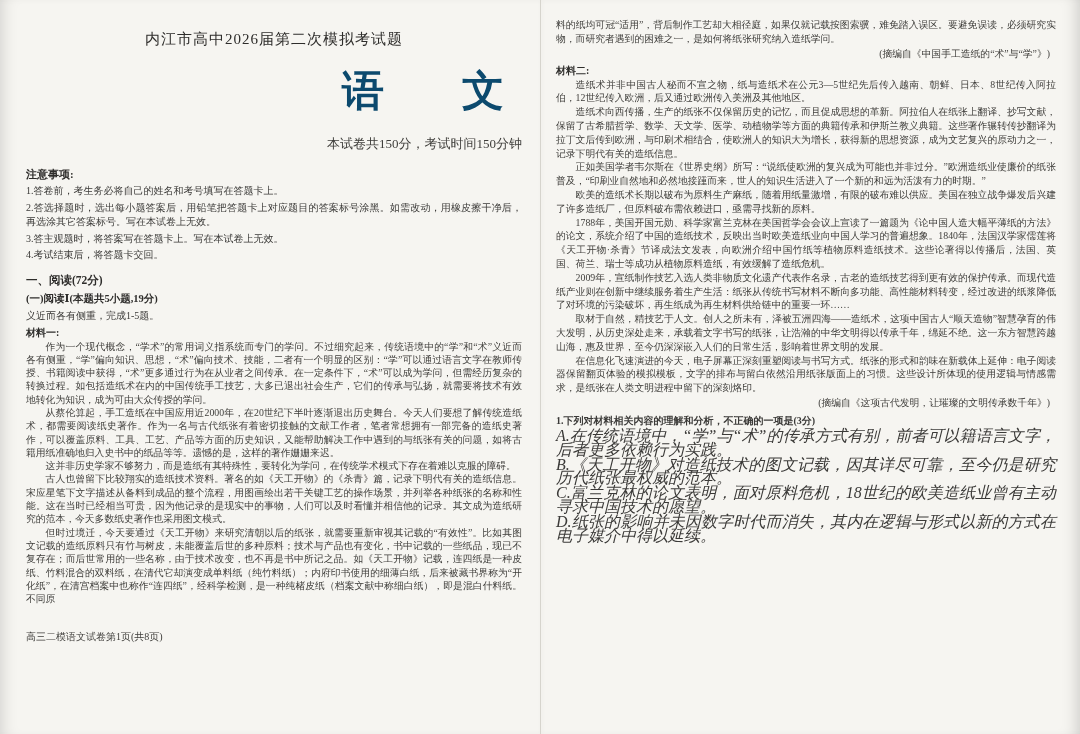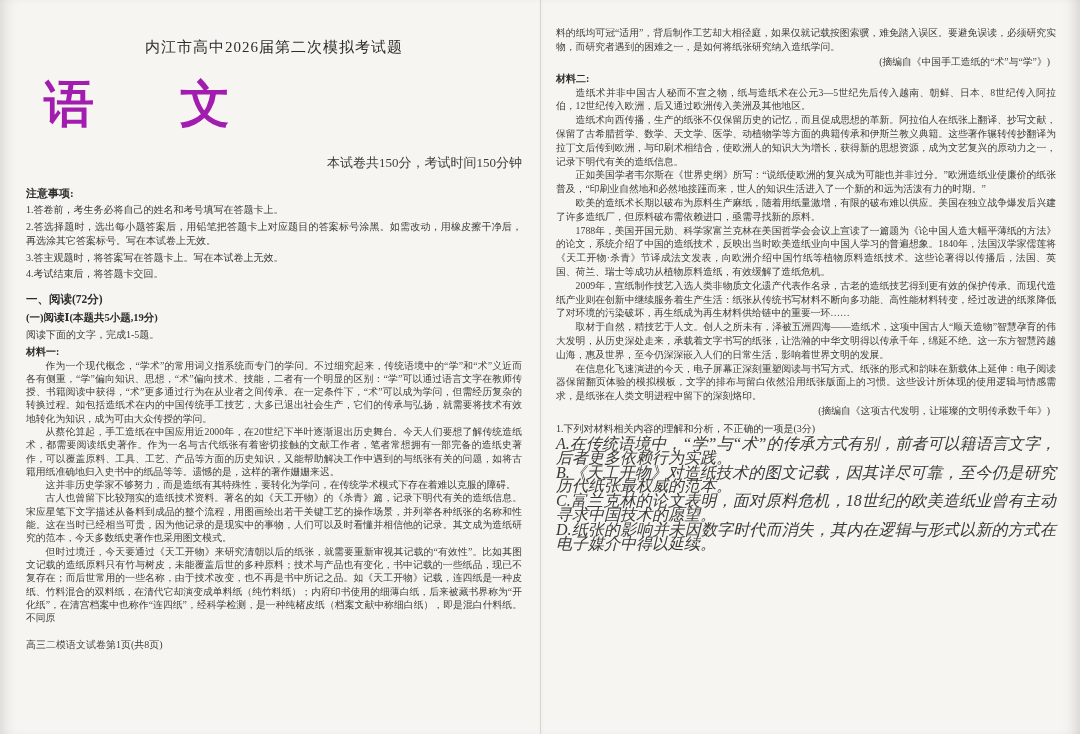--- a/index.html
+++ b/index.html
@@ -10,51 +10,51 @@
     overflow:hidden;
     font-family:"Liberation Serif","DejaVu Serif",serif;
     color:#3b3a38;
     box-shadow: inset 14px 0 18px -14px rgba(0,0,0,.18), inset -14px 0 18px -14px rgba(0,0,0,.22);
   }
   .divider {
     position:absolute; left:540px; top:0; width:1px; height:734px;
     background:#d6d4cd;
     box-shadow: 1px 0 4px rgba(0,0,0,.08);
   }
-  .page { position:absolute; top:16px; height:642px; }
+  .page { position:absolute; top:8px; height:642px; }
   .page-left  { left:26px;  width:496px; }
   .page-right { left:556px; width:500px; }
 
   .exam-header {
     text-align:center; font-weight:normal; font-size:15px;
     letter-spacing:1px; margin-top:22px; color:#2e2d2b;
   }
   .subject-title {
-    text-align:left; font-weight:bold; font-size:50px;
-    letter-spacing:18px; margin-top:14px; color:#a21caf;
+    text-align:right; font-weight:bold; font-size:42px;
+    letter-spacing:18px; margin-top:14px; color:#0c4a6e;
     text-indent:18px;
   }
   .paper-info { text-align:right; font-size:13px; margin-top:16px; color:#3e3d3a; }
 
   .notice-title { font-weight:bold; font-size:11px; margin-top:14px; color:#2e2d2b; }
   .notice { font-size:10px; line-height:14.5px; margin:2px 0 0 0; text-align:justify; }
 
   .section-heading { font-weight:bold; font-size:11.5px; margin-top:10px; color:#2e2d2b; }
   .subsection-heading { font-weight:bold; font-size:10.5px; margin-top:4px; color:#2e2d2b; }
   .reading-instruction { font-size:10px; margin-top:3px; }
   .material-label { font-weight:bold; font-size:10px; margin:3px 0 0 0; color:#2e2d2b; }
 
   .body-para {
     font-size:9.8px; line-height:13.3px; margin:0;
     text-align:justify; text-indent:2em; color:#3e3d3a;
   }
   .page-right .body-para { line-height:13.8px; }
   .cont { text-indent:0; margin-top:10px; }
   .source { font-size:9.8px; line-height:14px; margin:1px 6px 1px 0; text-align:right; color:#3e3d3a; }
-  .stem { font-size:10px; line-height:14px; margin:4px 0 0 0; font-weight:normal; text-align:justify; }
+  .stem { font-size:10px; line-height:14px; margin:4px 0 0 0; font-weight:bold; text-align:justify; }
   .option { font-size:16px; line-height:13.8px; margin:1px 0 0 0; text-align:justify;font-style:italic; }
 
   .footer {
     position:absolute; left:0; right:0; bottom:6px;
     text-align:left; font-size:10px; color:#3e3d3a;
   }
 </style>
 </head>
 <body>
 
@@ -66,21 +66,21 @@
     <div class="paper-info">本试卷共150分，考试时间150分钟</div>
 
     <div class="notice-title">注意事项:</div>
     <p class="notice">1.答卷前，考生务必将自己的姓名和考号填写在答题卡上。</p>
     <p class="notice">2.答选择题时，选出每小题答案后，用铅笔把答题卡上对应题目的答案标号涂黑。如需改动，用橡皮擦干净后，再选涂其它答案标号。写在本试卷上无效。</p>
     <p class="notice">3.答主观题时，将答案写在答题卡上。写在本试卷上无效。</p>
     <p class="notice">4.考试结束后，将答题卡交回。</p>
 
     <div class="section-heading">一、阅读(72分)</div>
     <div class="subsection-heading">(一)阅读Ⅰ(本题共5小题,19分)</div>
-    <div class="reading-instruction">阅读下面的文字，完成1-5题。</div>
+    <div class="reading-instruction">义近而各有侧重，完成1-5题。</div>
     <p class="material-label">材料一:</p>
 
     <p class="body-para">作为一个现代概念，“学术”的常用词义指系统而专门的学问。不过细究起来，传统语境中的“学”和“术”义近而各有侧重，“学”偏向知识、思想，“术”偏向技术、技能，二者有一个明显的区别：“学”可以通过语言文字在教师传授、书籍阅读中获得，“术”更多通过行为在从业者之间传承。在一定条件下，“术”可以成为学问，但需经历复杂的转换过程。如包括造纸术在内的中国传统手工技艺，大多已退出社会生产，它们的传承与弘扬，就需要将技术有效地转化为知识，成为可由大众传授的学问。</p>
     <p class="body-para">从蔡伦算起，手工造纸在中国应用近2000年，在20世纪下半叶逐渐退出历史舞台。今天人们要想了解传统造纸术，都需要阅读纸史著作。作为一名与古代纸张有着密切接触的文献工作者，笔者常想拥有一部完备的造纸史著作，可以覆盖原料、工具、工艺、产品等方面的历史知识，又能帮助解决工作中遇到的与纸张有关的问题，如将古籍用纸准确地归入史书中的纸品等等。遗憾的是，这样的著作姗姗来迟。</p>
     <p class="body-para">这并非历史学家不够努力，而是造纸有其特殊性，要转化为学问，在传统学术模式下存在着难以克服的障碍。</p>
     <p class="body-para">古人也曾留下比较翔实的造纸技术资料。著名的如《天工开物》的《杀青》篇，记录下明代有关的造纸信息。宋应星笔下文字描述从备料到成品的整个流程，用图画绘出若干关键工艺的操作场景，并列举各种纸张的名称和性能。这在当时已经相当可贵，因为他记录的是现实中的事物，人们可以及时看懂并相信他的记录。其文成为造纸研究的范本，今天多数纸史著作也采用图文模式。</p>
     <p class="body-para">但时过境迁，今天要通过《天工开物》来研究清朝以后的纸张，就需要重新审视其记载的“有效性”。比如其图文记载的造纸原料只有竹与树皮，未能覆盖后世的多种原料；技术与产品也有变化，书中记载的一些纸品，现已不复存在；而后世常用的一些名称，由于技术改变，也不再是书中所记之品。如《天工开物》记载，连四纸是一种皮纸、竹料混合的双料纸，在清代它却演变成单料纸（纯竹料纸）；内府印书使用的细薄白纸，后来被藏书界称为“开化纸”，在清宫档案中也称作“连四纸”，经科学检测，是一种纯楮皮纸（档案文献中称细白纸），即是混白什料纸。不同原</p>
 
     <div class="footer">高三二模语文试卷第1页(共8页)</div>
   </div>

